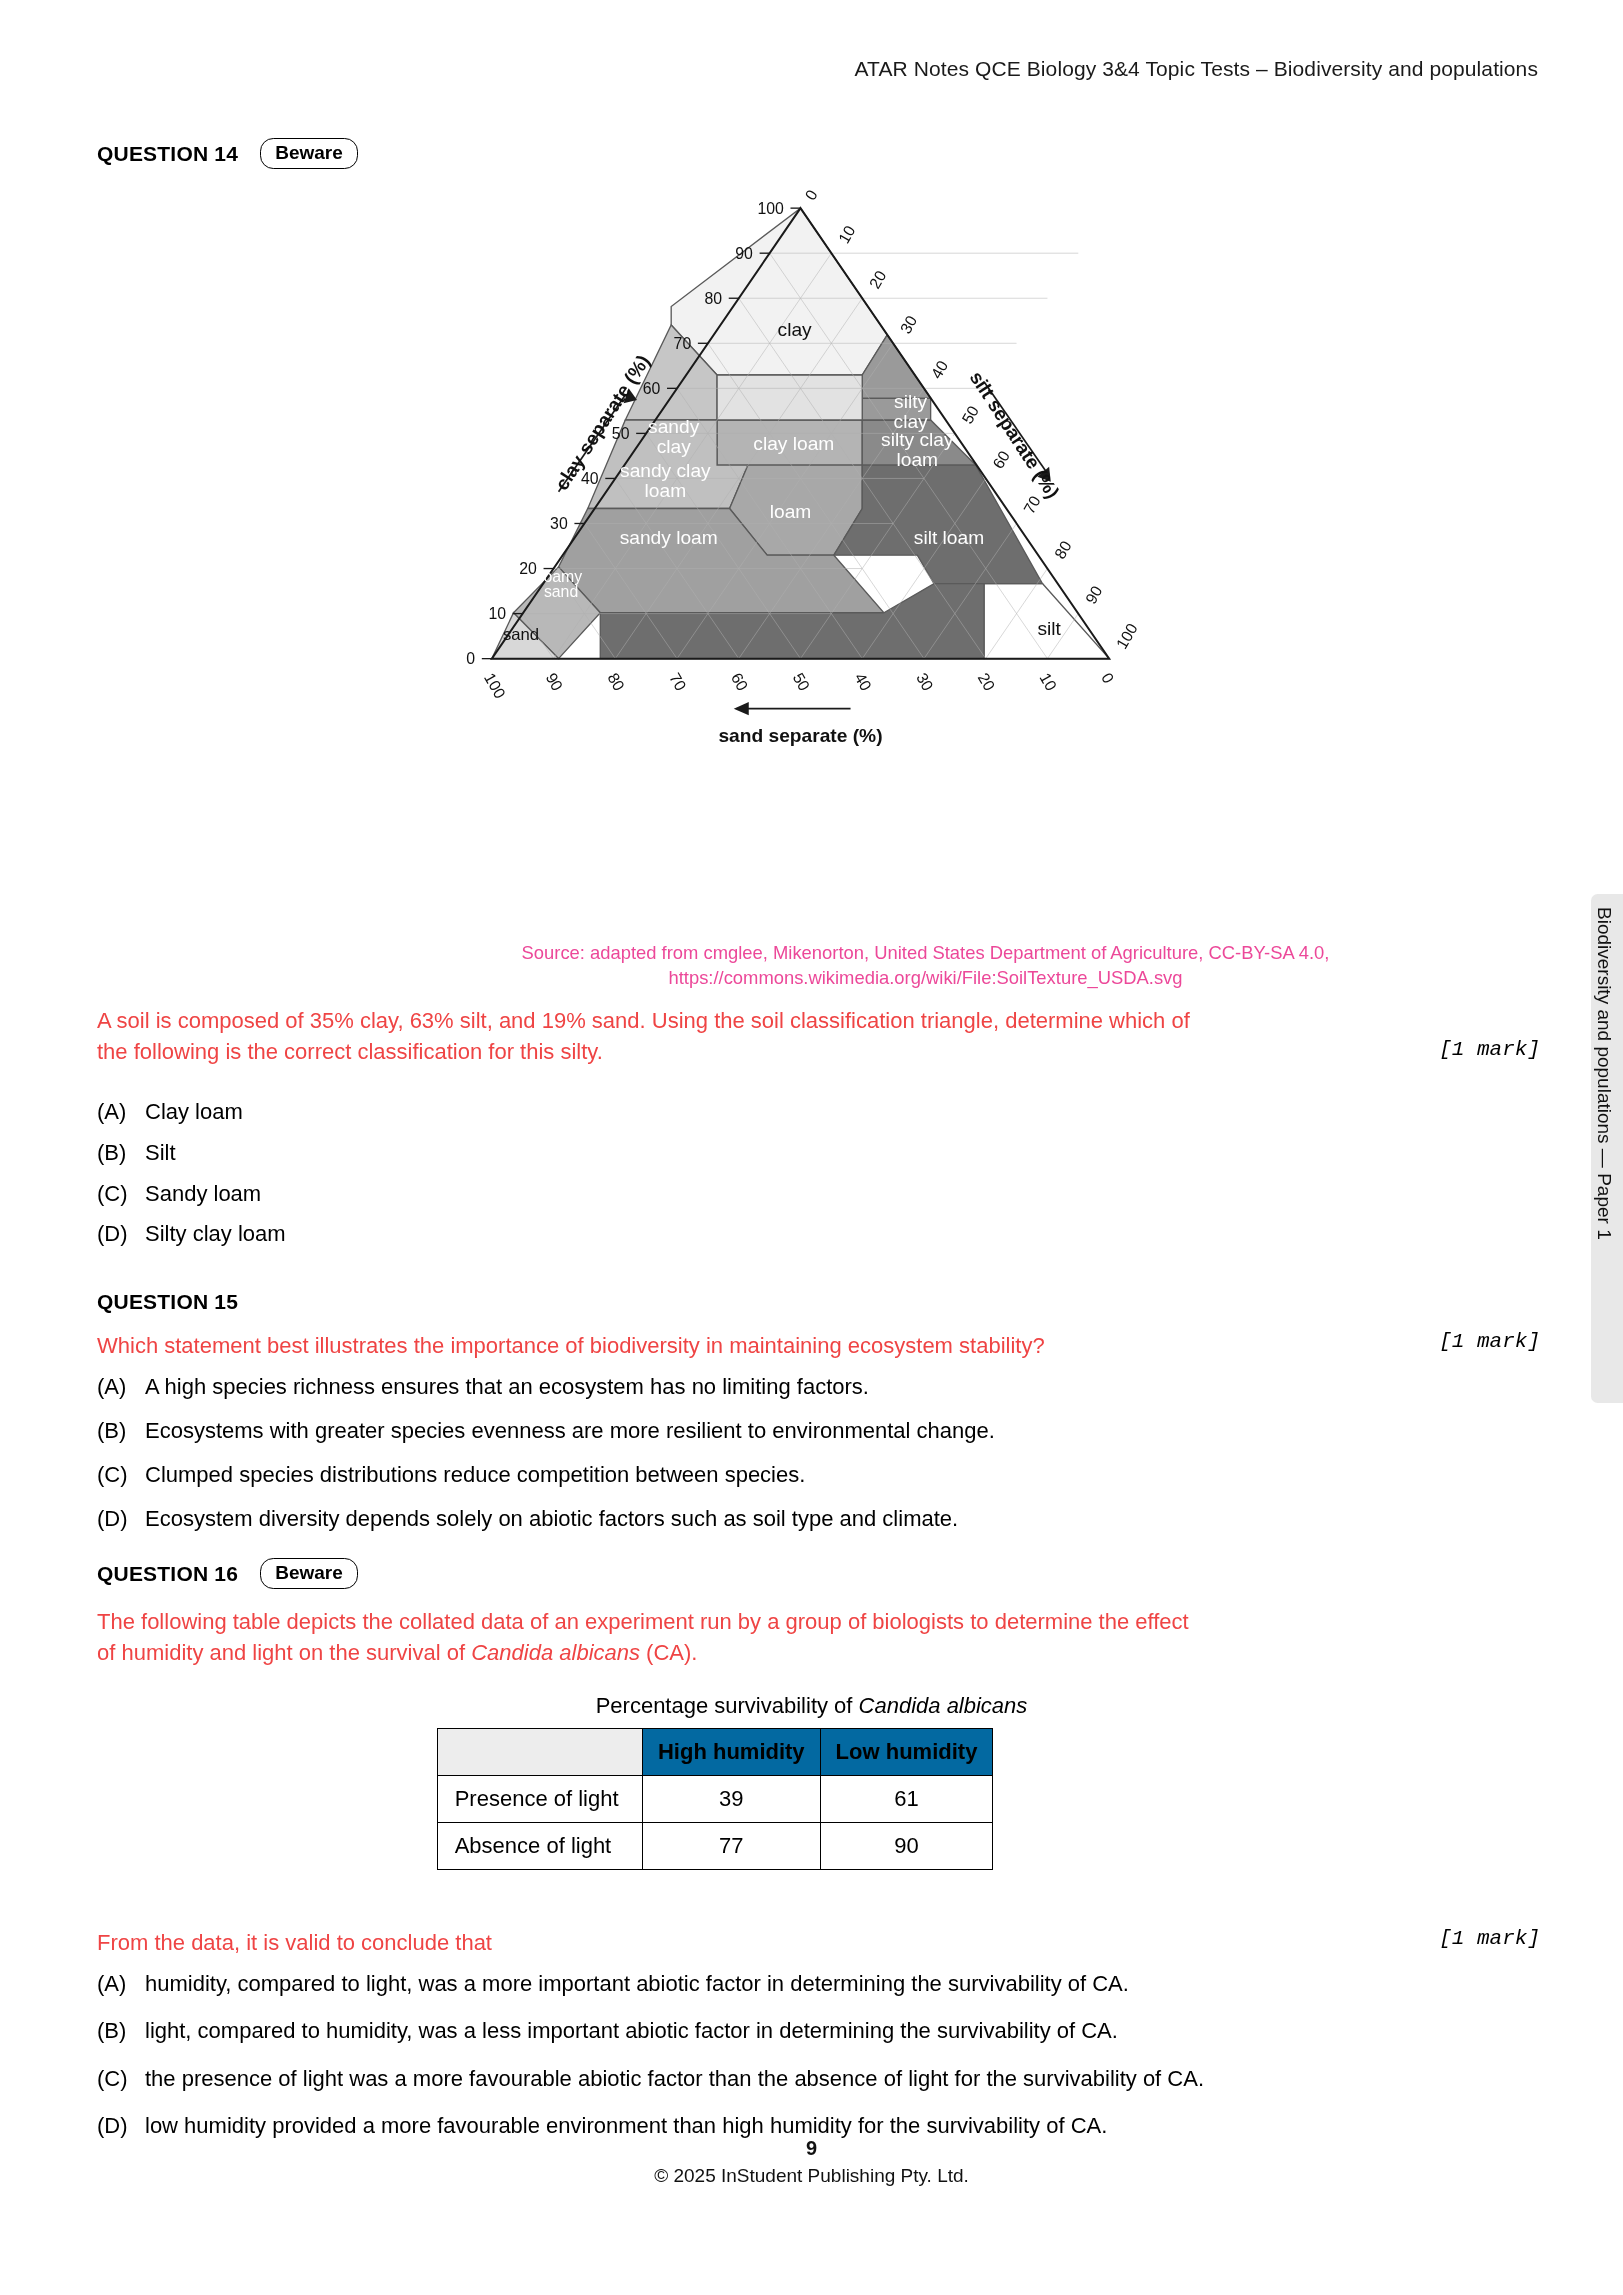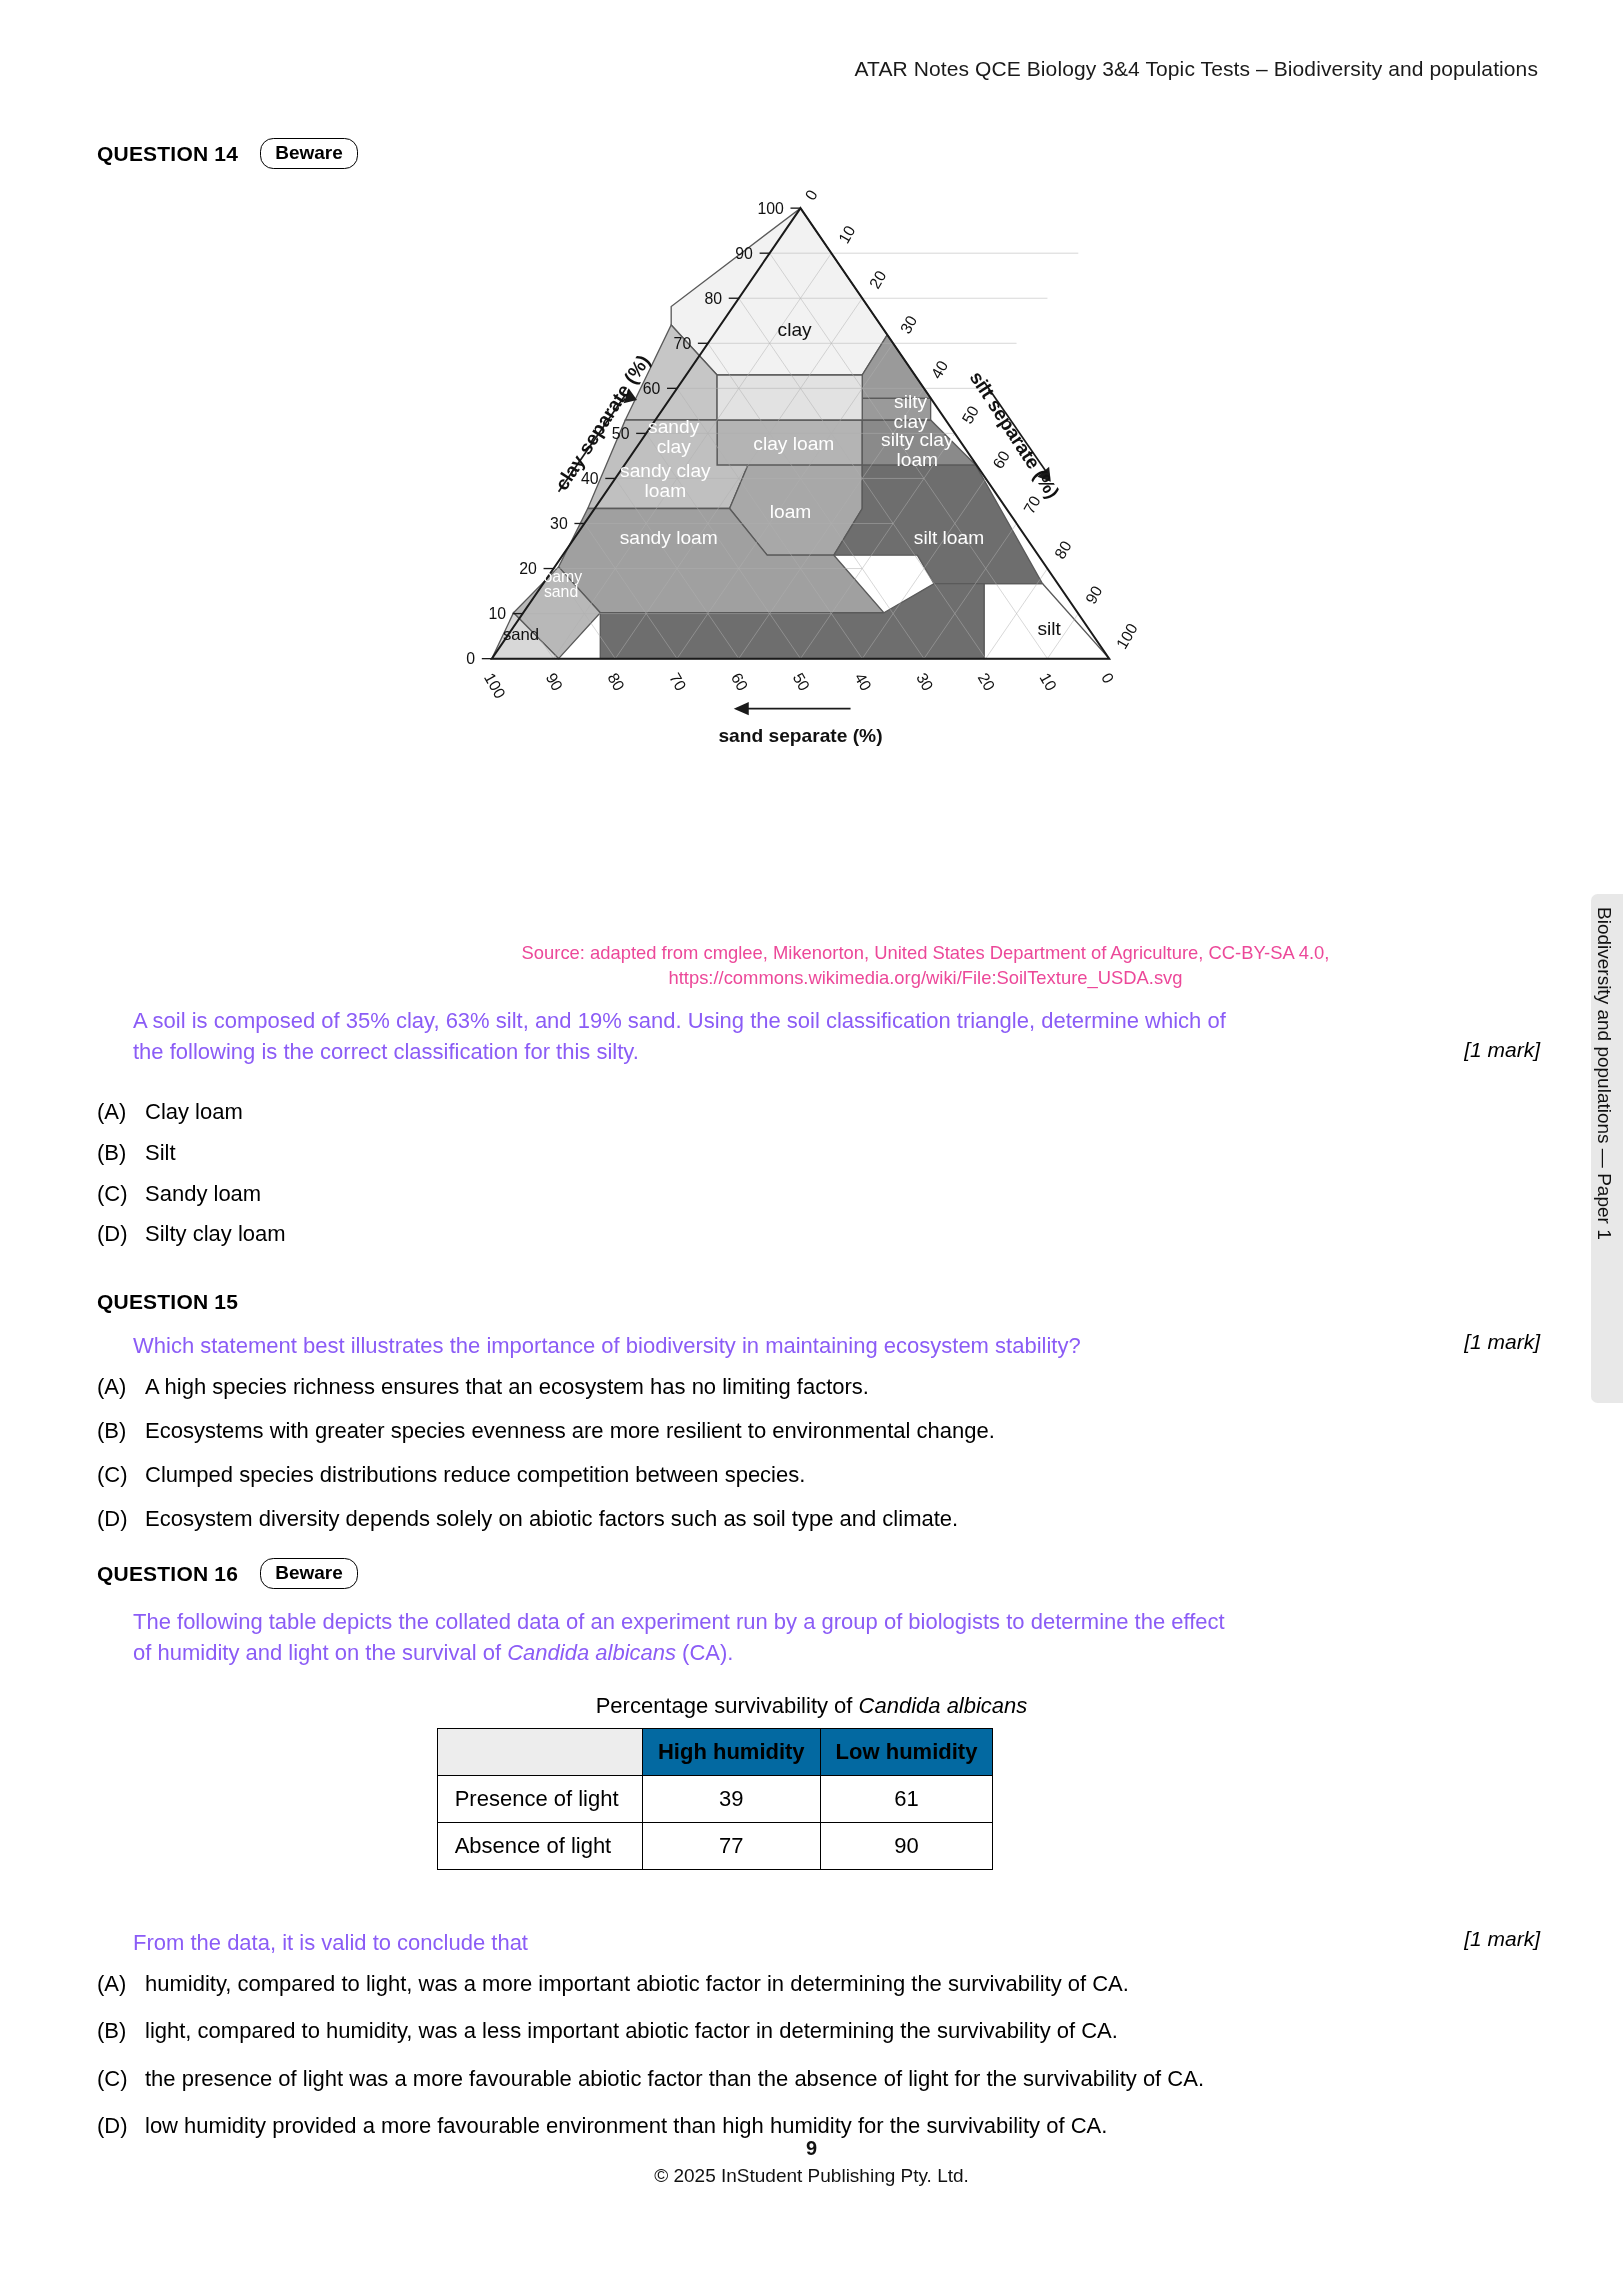--- a/index.html
+++ b/index.html
@@ -44,26 +44,26 @@
     font-size: 19px;
     font-weight: bold;
     margin-left: 18.4px;
     vertical-align: 2.5px;
     line-height: 1.15;
   }
   .q14head { position: absolute; top: 138px; left: 97px; }
   .body-text {
     font-size: 22px;
     line-height: 1.42;
-    color: #8b5cf6;
-    margin-left: 36px;
+    color: #ef4444;
   }
   .mark {
     font-style: italic;
     font-size: 21px;
+    font-family: Liberation Mono, monospace;
   }
   .opt {
     font-size: 22px;
     line-height: 1.40;
   }
   .opt .lbl {
     display: inline-block;
     width: 48px;
   }
   

